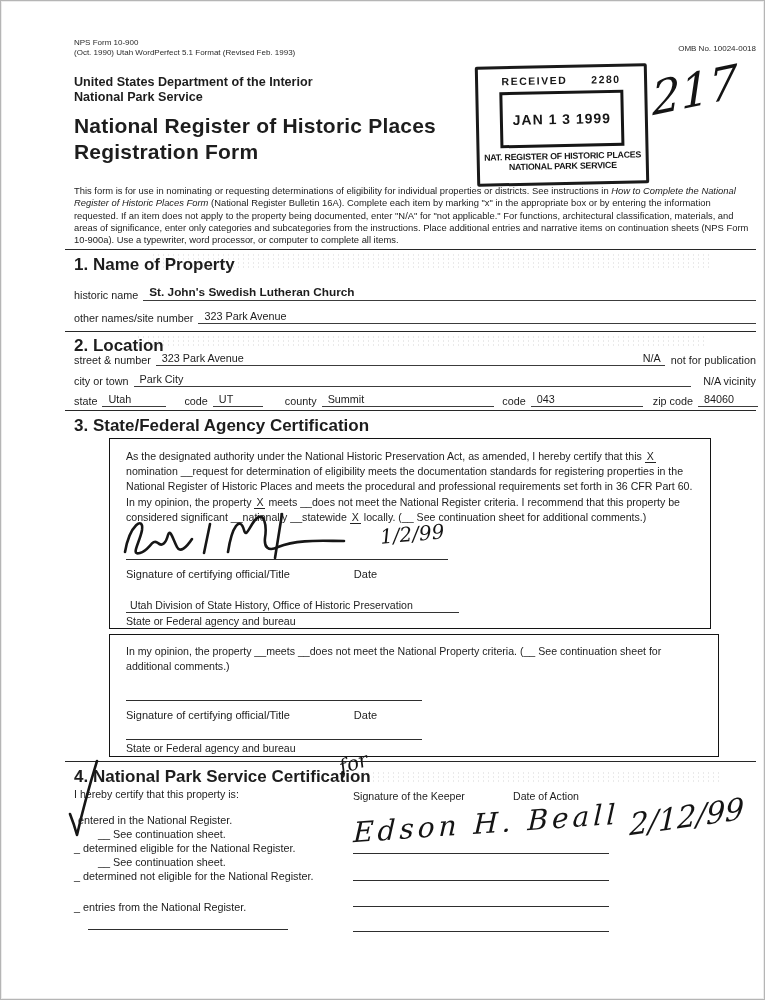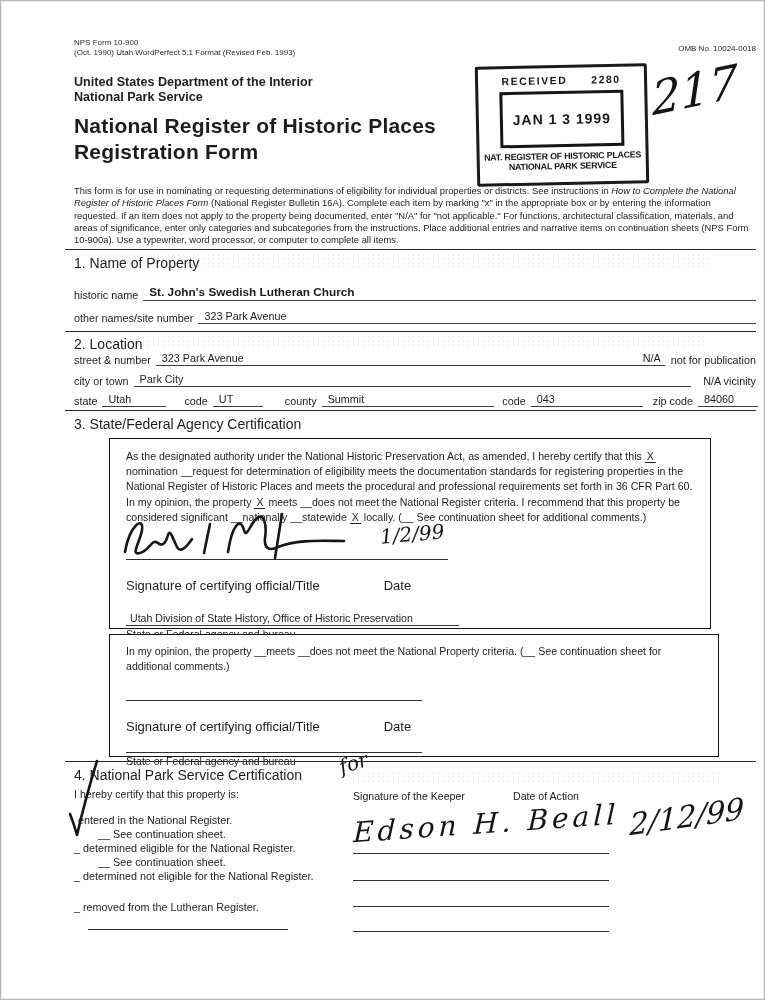--- a/index.html
+++ b/index.html
@@ -11,33 +11,33 @@
     box-shadow: inset 0 0 0 1px #ececec;
   }
   .abs{position:absolute;}
   .smallprint{font-size:8px; line-height:9.8px; color:#2a2a2a;}
   .omb{font-size:8px; color:#2a2a2a;}
   .dept{font-size:12.6px; font-weight:bold; line-height:15px;}
   .bigtitle{font-size:21px; font-weight:bold; line-height:26px; letter-spacing:.2px;}
   .instructions{font-size:9.4px; line-height:12.3px; color:#222;}
   .instructions .it{font-style:italic;}
   .secline{border-top:1.4px solid #282828; height:0;}
-  .sechead{font-size:14px; font-weight:normal; white-space:nowrap;}
+  .sechead{font-size:17px; font-weight:bold; white-space:nowrap;}
   .row{display:flex; align-items:flex-end; font-size:10.8px;}
   .lbl{white-space:nowrap; padding-right:5px;}
   .lbl-after{white-space:nowrap; padding-left:6px;}
   .val{white-space:nowrap; border-bottom:1.1px solid #3c3c3c; padding:0 10px 1px 6px;}
   .val-bold{font-weight:bold; font-size:11.8px;}
   .flexfill{flex:1 1 auto; border-bottom:1.1px solid #3c3c3c;}
   .certbox{border:1.7px solid #141414; box-sizing:border-box; background:#fff;}
   .boxpara{font-size:10.6px; line-height:15.2px;}
   .xmark{border-bottom:1.1px solid #222; padding:0 2px; font-weight:normal;}
   .sigzone{position:relative; height:34px; margin-top:1px;}
   .sigline{position:absolute; left:0; bottom:0; border-bottom:1.2px solid #2e2e2e;}
-  .siglabels{display:flex; font-size:13px; margin-top:18px;}
+  .siglabels{display:flex; font-size:11px; margin-top:8px;}
   .siglabels .datelbl{margin-left:64px;}
   .agencyval{display:inline-block; border-bottom:1.1px solid #333; padding:0 46px 1px 4px; font-size:10.6px;}
   .agencylbl{font-size:10.6px; margin-top:2px;}
   .line2{width:296px; border-bottom:1.2px solid #2e2e2e; height:0;}
   .hw{font-family:"DejaVu Serif", serif; font-style:italic; color:#141414; white-space:nowrap;}
   .hw-217{font-size:46px; transform:rotate(-12deg) skewX(-10deg);}
   .hw-date1{font-size:20px; transform:rotate(-5deg);}
   .hw-for{font-size:20px; transform:rotate(-18deg);}
   .hw-keeper{font-size:28px; letter-spacing:4px; transform:rotate(-4deg) skewX(-6deg);}
   .hw-actiondate{font-size:30px; transform:rotate(-8deg) skewX(-10deg);}
@@ -201,17 +201,17 @@
   <div class="abs rline" style="left:352px; top:879px;"></div>
   <div class="abs rline" style="left:352px; top:905px;"></div>
   <div class="abs rline" style="left:352px; top:930px;"></div>
 
   <div class="abs checklist" style="left:73px; top:812px;">
     <div class="ck-ind1">entered in the National Register.</div>
     <div class="ck-ind2">__ See continuation sheet.</div>
     <div>_ determined eligible for the National Register.</div>
     <div class="ck-ind2">__ See continuation sheet.</div>
     <div>_ determined not eligible for the National Register.</div>
-    <div class="ck-gap">_ removed from the Lutheran Register.</div>
+    <div class="ck-gap">_ entries from the National Register.</div>
     <div class="endline"></div>
   </div>
 
 </div>
 
 </body></html>

